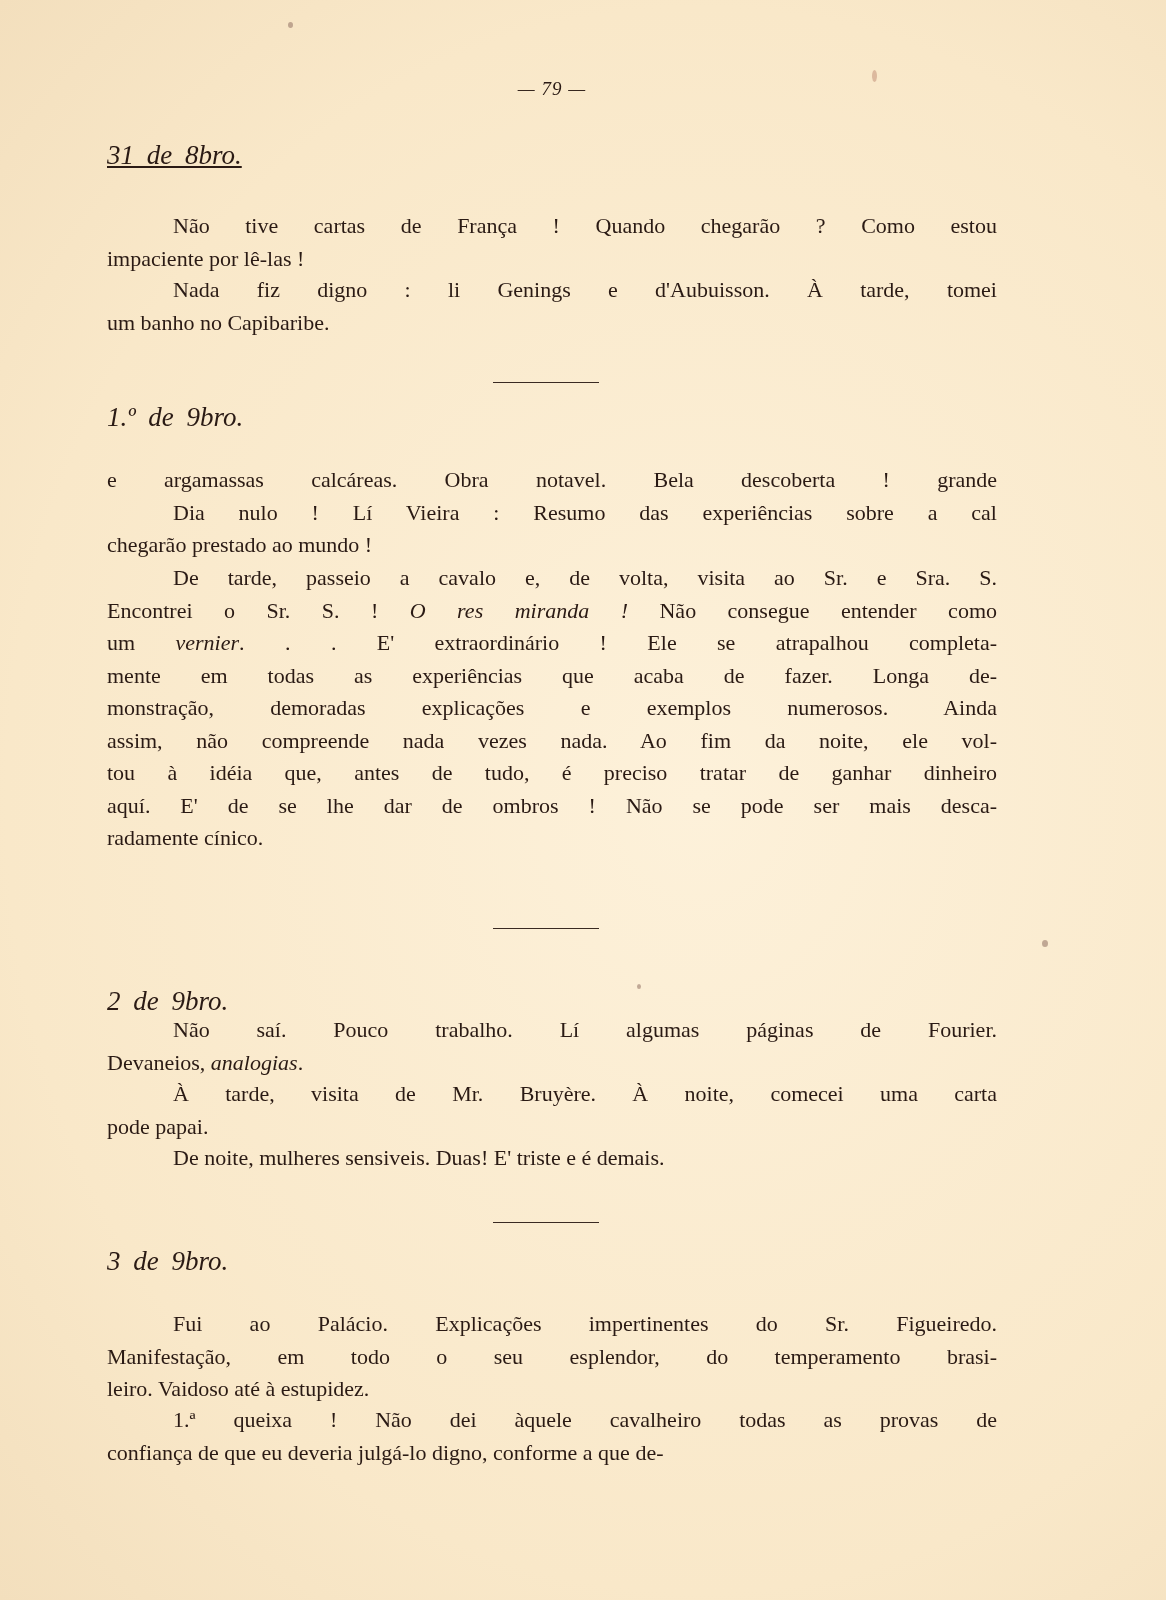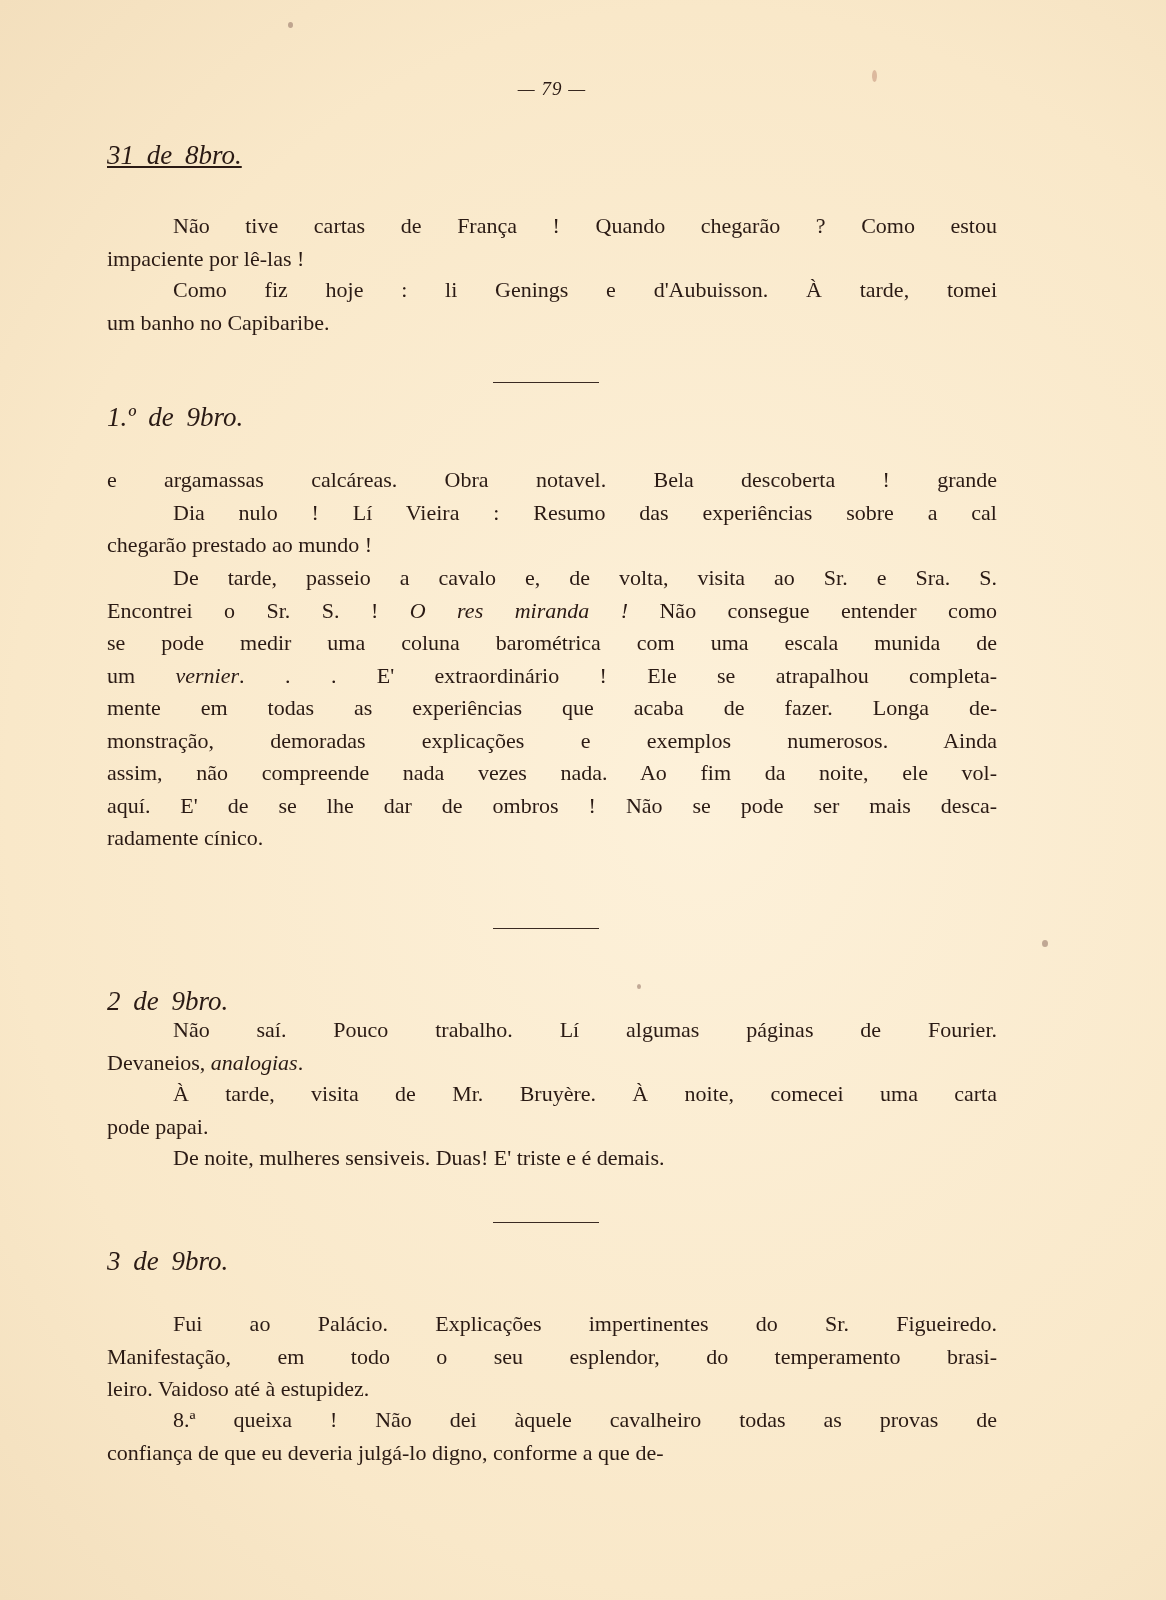--- a/index.html
+++ b/index.html
@@ -82,41 +82,41 @@
 
   <div class="page-number">— 79 —</div>
 
   <div class="entry-date" style="top:140px;text-decoration:underline;">31 de 8bro.</div>
 
   <div class="para" style="top:210px;">
       <span class="line indent">Não tive cartas de França ! Quando chegarão ? Como estou</span>
       <span class="line last">impaciente por lê-las !</span>
     </div>
   <div class="para" style="top:274px;">
-      <span class="line indent">Como fiz hoje : li Genings e d'Aubuisson. À tarde, tomei</span>
+      <span class="line indent">Nada fiz digno : li Genings e d'Aubuisson. À tarde, tomei</span>
       <span class="line last">um banho no Capibaribe.</span>
     </div>
 
   <div class="rule" style="top:382px;"></div>
 
   <div class="entry-date" style="top:402px;">1.º de 9bro.</div>
 
   <div class="para" style="top:464px;">
       <span class="line">e argamassas calcáreas. Obra notavel. Bela descoberta ! grande</span>
       <span class="line indent">Dia nulo ! Lí Vieira : Resumo das experiências sobre a cal</span>
       <span class="line last">chegarão prestado ao mundo !</span>
     </div>
   <div class="para" style="top:562px;">
       <span class="line indent">De tarde, passeio a cavalo e, de volta, visita ao Sr. e Sra. S.</span>
       <span class="line">Encontrei o Sr. S. ! <span class="it">O res miranda !</span> Não consegue entender como</span>
-      <span class="line">se pode medir uma coluna barométrica com uma escala munida de</span>
       <span class="line">um <span class="it">vernier</span>. . . E' extraordinário ! Ele se atrapalhou completa-</span>
       <span class="line">mente em todas as experiências que acaba de fazer. Longa de-</span>
       <span class="line">monstração, demoradas explicações e exemplos numerosos. Ainda</span>
       <span class="line">assim, não compreende nada vezes nada. Ao fim da noite, ele vol-</span>
+      <span class="line">tou à idéia que, antes de tudo, é preciso tratar de ganhar dinheiro</span>
       <span class="line">aquí. E' de se lhe dar de ombros ! Não se pode ser mais desca-</span>
       <span class="line last">radamente cínico.</span>
     </div>
 
   <div class="rule" style="top:928px;"></div>
 
   <div class="entry-date" style="top:952px;margin-top:34px;">2 de 9bro.</div>
 
   <div class="para" style="top:1014px;">
       <span class="line indent">Não saí. Pouco trabalho. Lí algumas páginas de Fourier.</span>
@@ -133,21 +133,21 @@
   <div class="rule" style="top:1222px;"></div>
 
   <div class="entry-date" style="top:1246px;">3 de 9bro.</div>
 
   <div class="para" style="top:1308px;">
       <span class="line indent">Fui ao Palácio. Explicações impertinentes do Sr. Figueiredo.</span>
       <span class="line">Manifestação, em todo o seu esplendor, do temperamento brasi-</span>
       <span class="line last">leiro. Vaidoso até à estupidez.</span>
     </div>
   <div class="para" style="top:1404px;">
-      <span class="line indent">8.ª queixa ! Não dei àquele cavalheiro todas as provas de</span>
+      <span class="line indent">1.ª queixa ! Não dei àquele cavalheiro todas as provas de</span>
       <span class="line last">confiança de que eu deveria julgá-lo digno, conforme a que de-</span>
     </div>
 </div>
 
 <div class="speck" style="left:288px;top:22px;width:5px;height:6px;"></div>
 <div class="speck" style="left:872px;top:70px;width:5px;height:12px;background:#c89a80;"></div>
 <div class="speck" style="left:1042px;top:940px;width:6px;height:7px;"></div>
 <div class="speck" style="left:637px;top:984px;width:4px;height:5px;"></div>
 
 </body></html>

